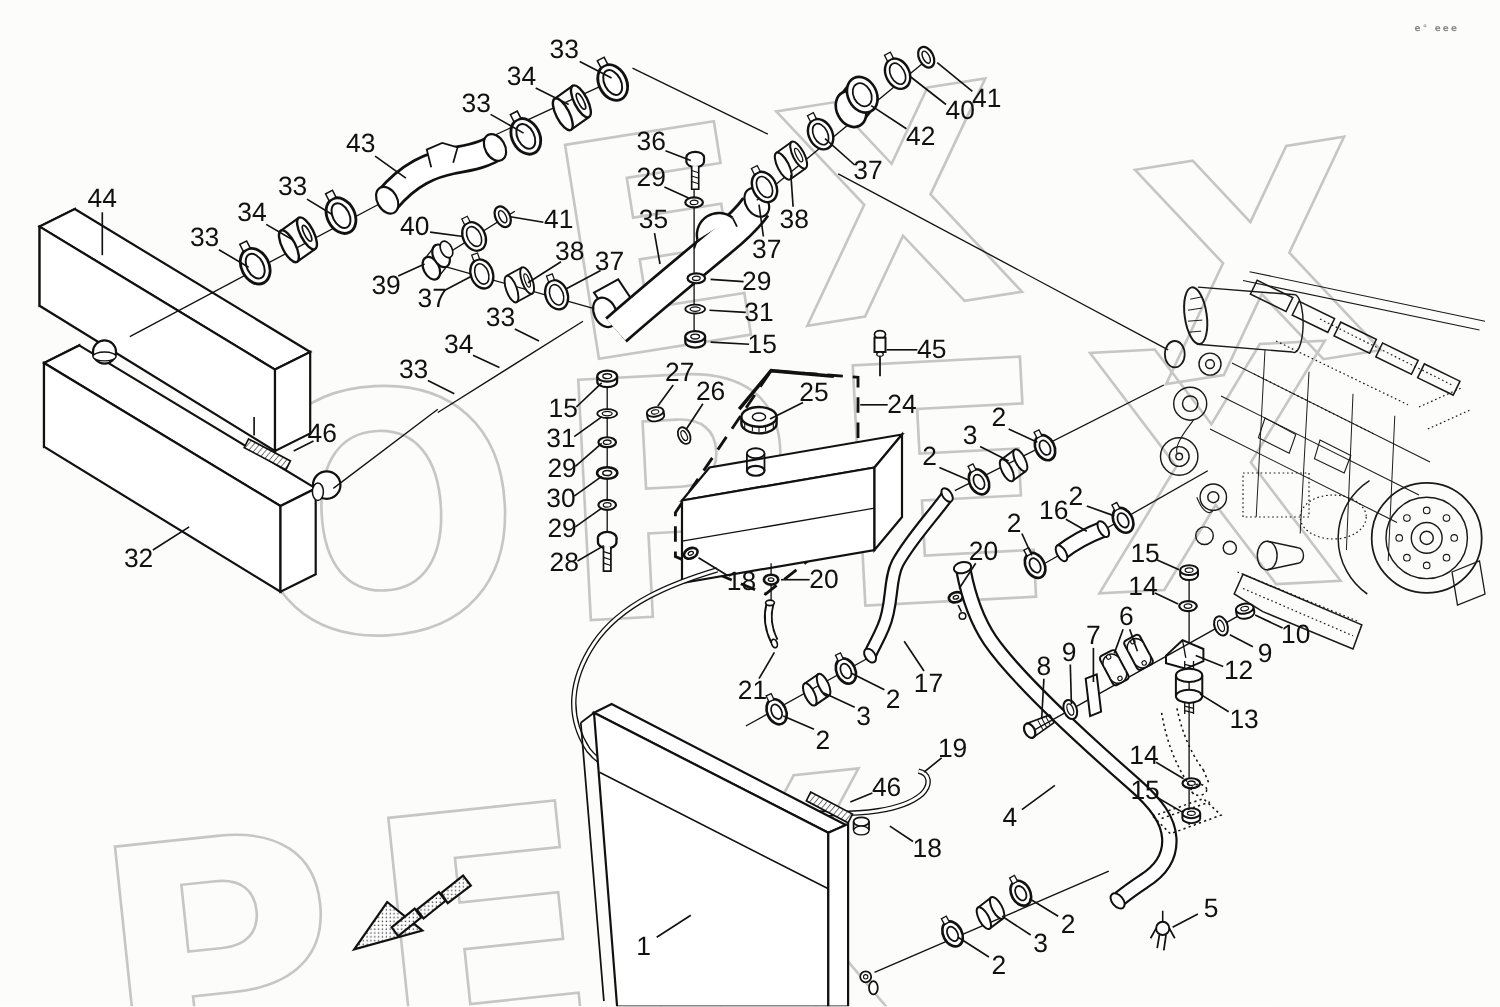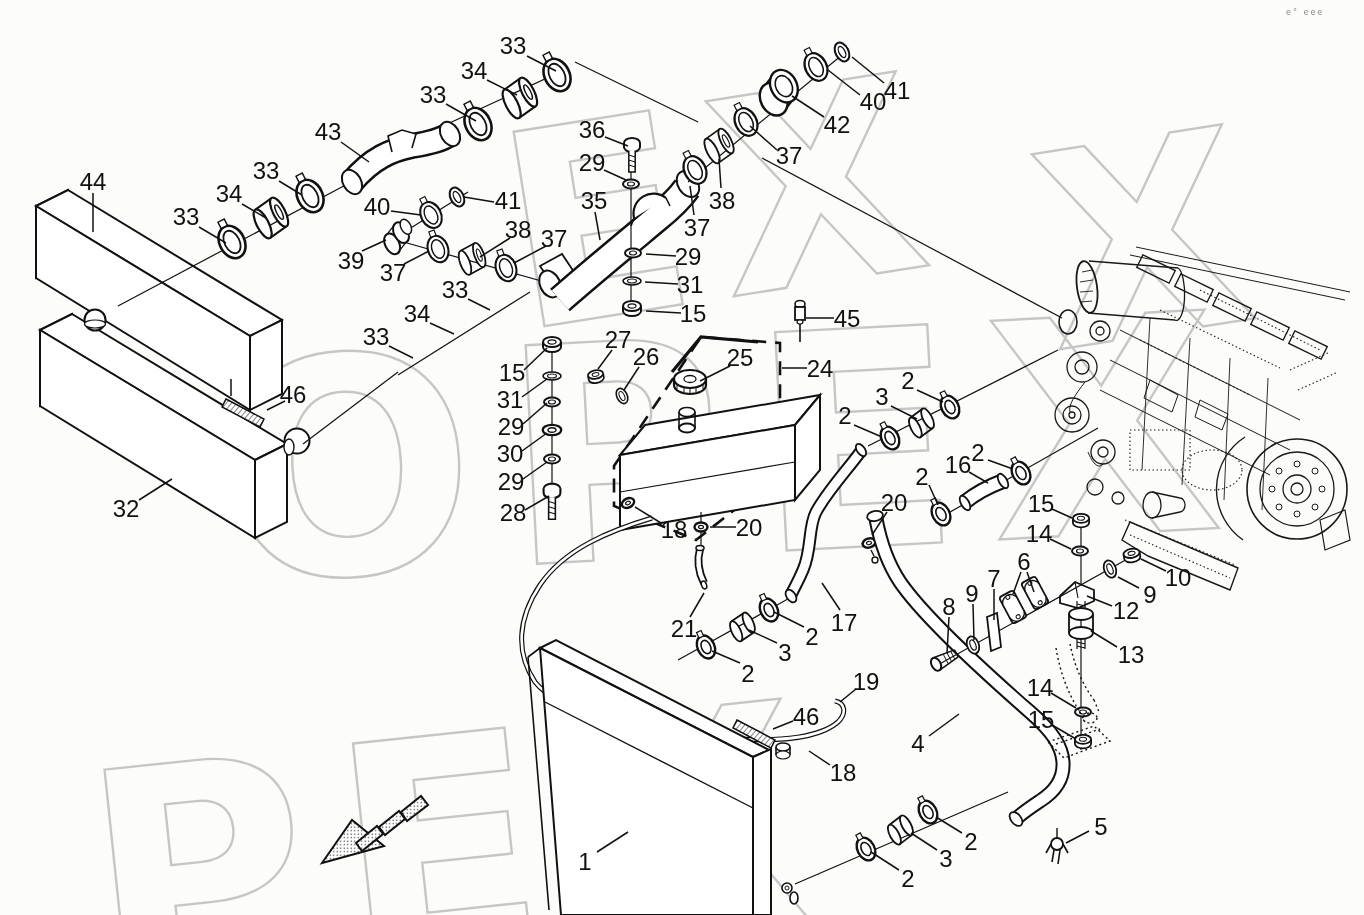--- a/index.html
+++ b/index.html
@@ -3,22 +3,22 @@
 <meta charset="utf-8">
 <style>
   html,body{margin:0;padding:0;background:#ffffff;}
   .stage{position:relative;width:1364px;height:915px;background:#fcfcfa;overflow:hidden;
          font-family:"Liberation Sans",sans-serif;}
   svg{position:absolute;left:0;top:0;}
   .wm{font-family:"DejaVu Sans",sans-serif;font-weight:bold;fill:none;
       stroke:#c6c6c6;stroke-width:2.4;letter-spacing:0.10em;}
   .callout-text{font-family:"Liberation Sans",sans-serif;font-size:24px;fill:#111;}
   .leader{stroke:#111;stroke-width:1.5;fill:none;}
-  .corner-mark{position:absolute;left:1286px;top:8px;font-size:8px;color:#8a8a85;
-               letter-spacing:2px;font-family:"DejaVu Sans",sans-serif;}
+  .corner-mark{position:absolute;left:1286px;top:21px;font-size:8px;color:#8a8a85;
+               letter-spacing:2px;font-family:"DejaVu Sans",sans-serif;font-weight:bold;}
   .ln{stroke:#111;fill:none;}
 </style>
 </head>
 <body>
 
 <div class="stage">
 
 <svg id="diagram" width="1364" height="915" viewBox="0 0 1364 915">
   <defs>
     <pattern id="pdots" width="3.5" height="3.5" patternUnits="userSpaceOnUse">

